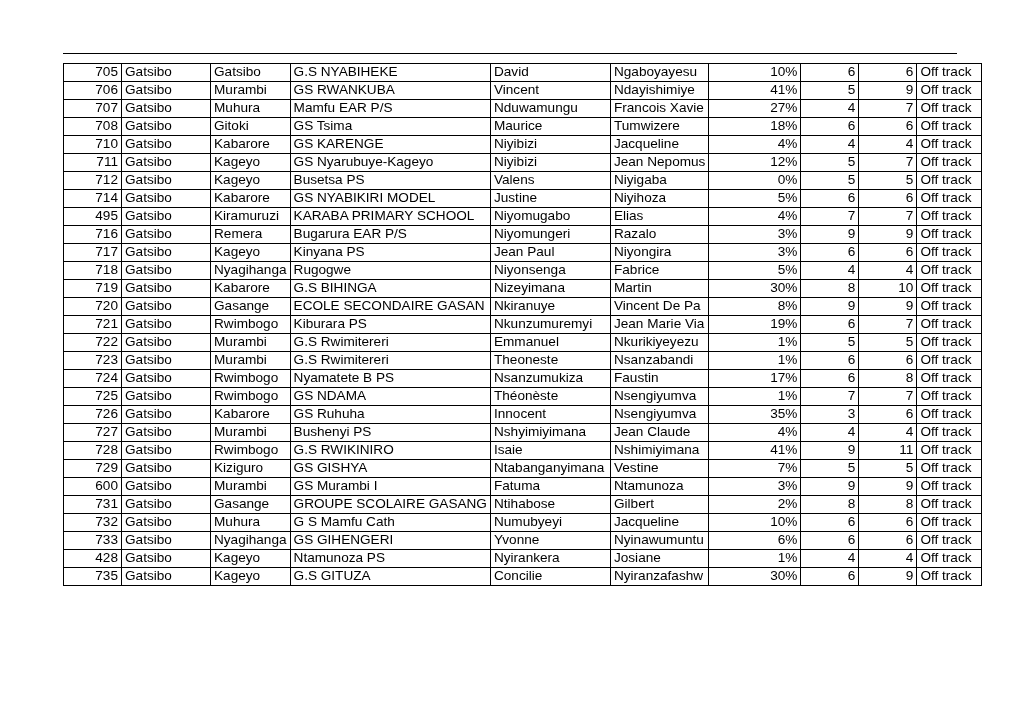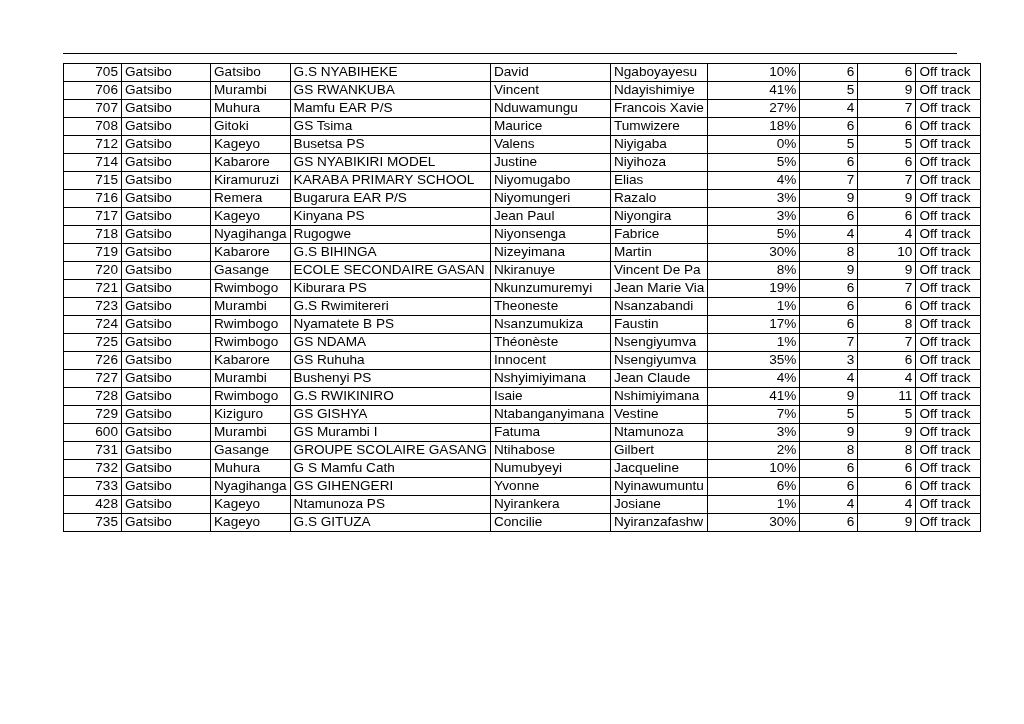--- a/index.html
+++ b/index.html
@@ -108,20 +108,44 @@
       <td class="la">Gitoki</td>
       <td class="la">GS Tsima</td>
       <td class="la">Maurice</td>
       <td class="la">Tumwizere</td>
       <td class="ra">18%</td>
       <td class="ra">6</td>
       <td class="ra">6</td>
       <td class="la">Off track</td>
     </tr>
         <tr>
+      <td class="ra">710</td>
+      <td class="la">Gatsibo</td>
+      <td class="la">Kabarore</td>
+      <td class="la">GS KARENGE</td>
+      <td class="la">Niyibizi</td>
+      <td class="la">Jacqueline</td>
+      <td class="ra">4%</td>
+      <td class="ra">4</td>
+      <td class="ra">4</td>
+      <td class="la">Off track</td>
+    </tr>
+        <tr>
+      <td class="ra">711</td>
+      <td class="la">Gatsibo</td>
+      <td class="la">Kageyo</td>
+      <td class="la">GS Nyarubuye-Kageyo</td>
+      <td class="la">Niyibizi</td>
+      <td class="la">Jean Nepomus</td>
+      <td class="ra">12%</td>
+      <td class="ra">5</td>
+      <td class="ra">7</td>
+      <td class="la">Off track</td>
+    </tr>
+        <tr>
       <td class="ra">712</td>
       <td class="la">Gatsibo</td>
       <td class="la">Kageyo</td>
       <td class="la">Busetsa PS</td>
       <td class="la">Valens</td>
       <td class="la">Niyigaba</td>
       <td class="ra">0%</td>
       <td class="ra">5</td>
       <td class="ra">5</td>
       <td class="la">Off track</td>
@@ -132,21 +156,21 @@
       <td class="la">Kabarore</td>
       <td class="la">GS NYABIKIRI MODEL</td>
       <td class="la">Justine</td>
       <td class="la">Niyihoza</td>
       <td class="ra">5%</td>
       <td class="ra">6</td>
       <td class="ra">6</td>
       <td class="la">Off track</td>
     </tr>
         <tr>
-      <td class="ra">715</td>
+      <td class="ra">495</td>
       <td class="la">Gatsibo</td>
       <td class="la">Kiramuruzi</td>
       <td class="la">KARABA PRIMARY SCHOOL</td>
       <td class="la">Niyomugabo</td>
       <td class="la">Elias</td>
       <td class="ra">4%</td>
       <td class="ra">7</td>
       <td class="ra">7</td>
       <td class="la">Off track</td>
     </tr>
@@ -216,20 +240,32 @@
       <td class="la">Rwimbogo</td>
       <td class="la">Kiburara PS</td>
       <td class="la">Nkunzumuremyi</td>
       <td class="la">Jean Marie Via</td>
       <td class="ra">19%</td>
       <td class="ra">6</td>
       <td class="ra">7</td>
       <td class="la">Off track</td>
     </tr>
         <tr>
+      <td class="ra">722</td>
+      <td class="la">Gatsibo</td>
+      <td class="la">Murambi</td>
+      <td class="la">G.S Rwimitereri</td>
+      <td class="la">Emmanuel</td>
+      <td class="la">Nkurikiyeyezu</td>
+      <td class="ra">1%</td>
+      <td class="ra">5</td>
+      <td class="ra">5</td>
+      <td class="la">Off track</td>
+    </tr>
+        <tr>
       <td class="ra">723</td>
       <td class="la">Gatsibo</td>
       <td class="la">Murambi</td>
       <td class="la">G.S Rwimitereri</td>
       <td class="la">Theoneste</td>
       <td class="la">Nsanzabandi</td>
       <td class="ra">1%</td>
       <td class="ra">6</td>
       <td class="ra">6</td>
       <td class="la">Off track</td>

